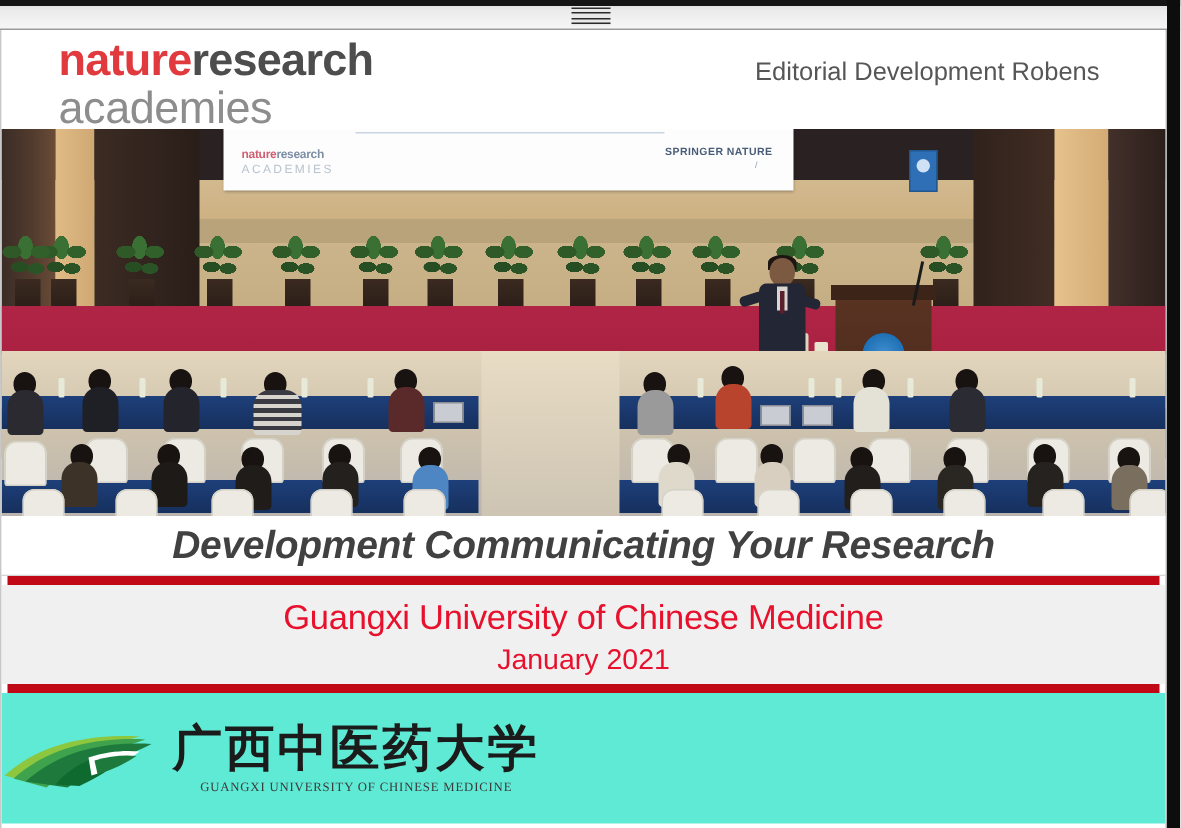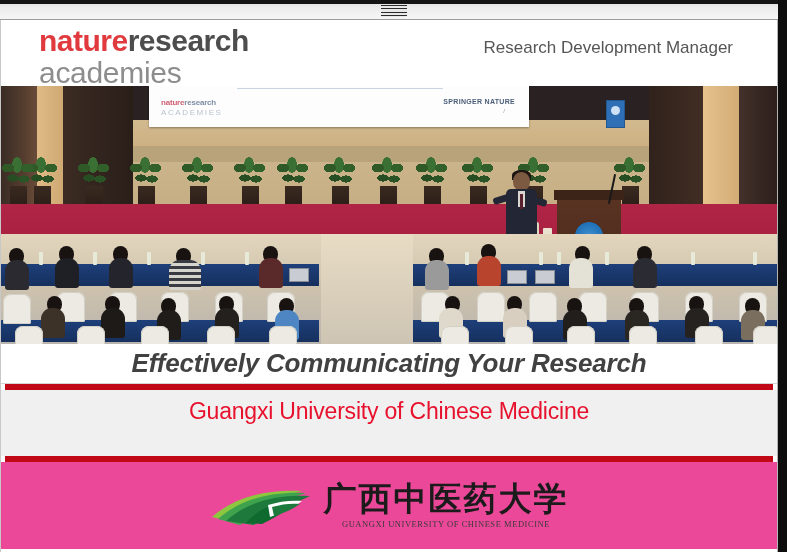--- a/index.html
+++ b/index.html
@@ -406,24 +406,24 @@
   .sub-line2 {
     font-size: 19px;
     color: #e8112d;
     line-height: 1.45;
   }
 
   
   .footer {
     position: relative;
     height: 87px;
-    background: #ec4899;
+    background: #5eead4;
     display: flex;
     align-items: center;
-    justify-content: center;
+    justify-content: flex-start;
   }
   .uni-logo {
     display: flex;
     align-items: center;
     gap: 10px;
   }
   .leaf-mark {
     width: 104px; height: 46px;
     flex: 0 0 auto;
   }
@@ -462,21 +462,21 @@
   </div>
 
   <div class="slide">
 
     <div class="header">
       <div class="brand">
         <div class="brand-line1"><span class="brand-nature">nature</span><span class="brand-research">research</span></div>
         <div class="brand-line2">academies</div>
       </div>
       <div class="presenter">
-        <div>Research Development Manager</div>
+        <div>Editorial Development Robens</div>
       </div>
     </div>
 
     <div class="photo">
       <div class="hall-wall"></div>
       <div class="col-left"></div>
       <div class="col-left2"></div>
       <div class="col-left3"></div>
       <div class="col-r1"></div>
       <div class="col-r2"></div>
@@ -660,27 +660,28 @@
         <div class="chair" style="left:440px; top:92px;"></div>
         <div class="chair" style="left:504px; top:92px;"></div>
         <div class="chair" style="left:566px; top:92px;"></div>
         <div class="chair" style="left:628px; top:92px;"></div>
         <div class="chair" style="left:694px; top:92px;"></div>
         <div class="chair" style="left:752px; top:92px;"></div>
       </div>
     </div>
 
     <div class="title-band">
-      <div class="title-text">Effectively Communicating Your Research</div>
+      <div class="title-text">Development Communicating Your Research</div>
     </div>
     <div class="rule-thin"></div>
     <div class="rule-red"></div>
 
     <div class="sub-panel">
       <div class="sub-line1">Guangxi University of Chinese Medicine</div>
+      <div class="sub-line2">January 2021</div>
     </div>
     <div class="rule-red"></div>
 
     <div class="footer">
       <div class="uni-logo">
         <svg class="leaf-mark" viewBox="0 0 104 46">
           <path d="M2 34 C22 16, 52 6, 92 8 C70 14, 44 24, 26 40 Z" fill="#8dc63f"></path>
           <path d="M8 36 C28 18, 58 8, 96 10 C74 17, 48 27, 30 42 Z" fill="#3fa34d"></path>
           <path d="M16 38 C36 20, 64 11, 100 13 C86 20, 62 29, 44 42 Z" fill="#1e7a3c"></path>
           <path d="M36 40 C46 28, 62 19, 88 17 C74 30, 62 36, 52 41 Z" fill="#0f6a30"></path>

